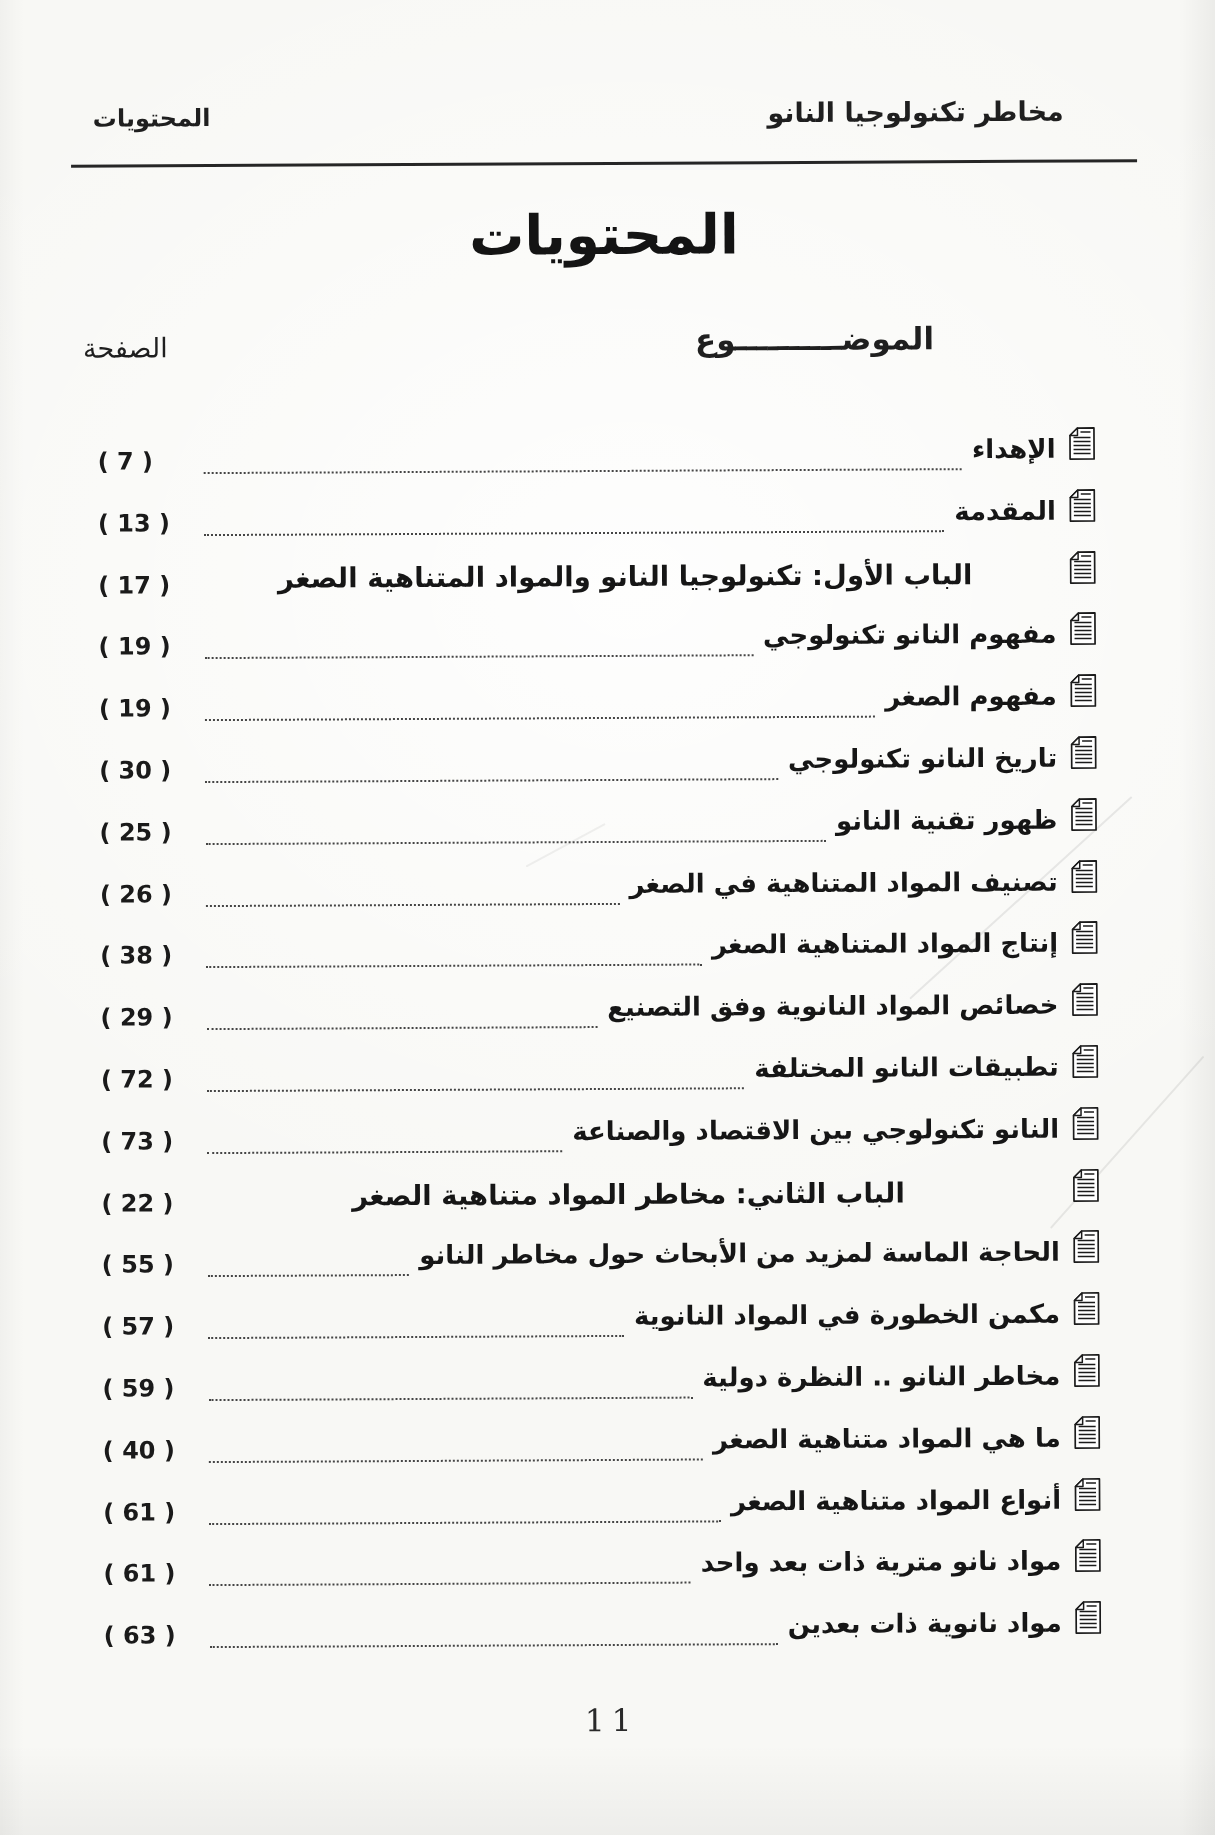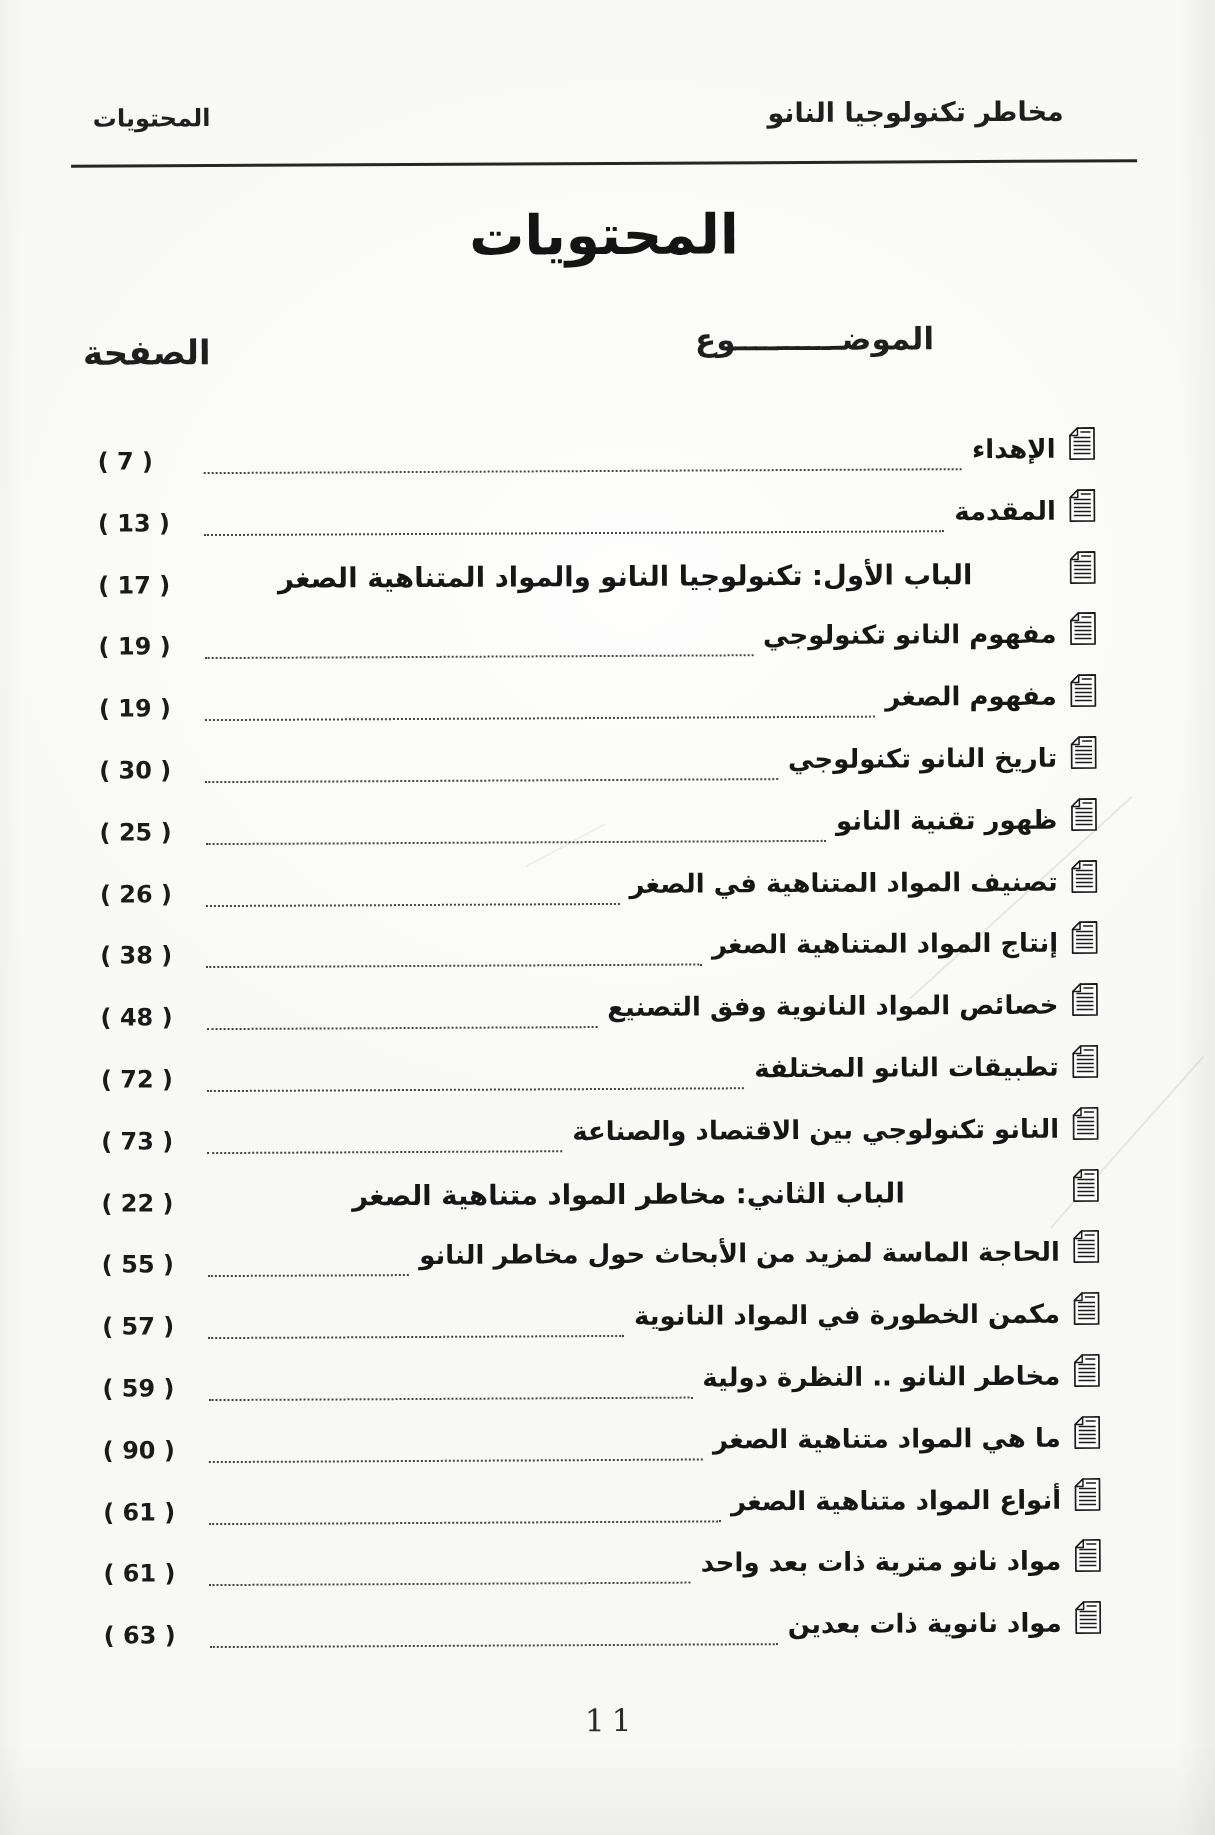--- a/index.html
+++ b/index.html
@@ -34,21 +34,21 @@
   .rh-book{position:absolute;right:72px;top:6px;font-size:27px;font-weight:700;letter-spacing:0;}
   .rh-section{position:absolute;left:22px;top:10px;font-size:24px;font-weight:700;}
   .header-rule{position:absolute;top:162px;left:75px;width:1066px;height:3px;background:#262626;}
 
   
   .main-title{position:absolute;top:203px;left:0;width:100%;text-align:center;
     font-size:55px;font-weight:800;color:#141414;}
 
   
   .col-subject{position:absolute;top:322px;right:278px;font-size:31px;font-weight:800;}
-  .col-page{position:absolute;top:330px;left:86px;font-size:34px;font-weight:700;}
+  .col-page{position:absolute;top:330px;left:86px;font-size:27px;font-weight:400;}
 
   
   .toc{position:absolute;top:424px;right:117px;left:100px;}
   .toc-row{display:flex;align-items:flex-start;height:61.8px;}
   .row-icon{width:27px;height:34px;flex:none;margin-top:5px;margin-left:13px;}
   .row-icon svg{display:block;width:27px;height:34px;}
   .row-title{font-size:26px;font-weight:700;margin-top:12px;white-space:nowrap;color:#161616;}
   .row-dots{flex:1;height:34px;border-bottom:2.5px dotted #454545;margin:0 10px;min-width:14px;margin-top:12px;}
   .row-page{flex:none;width:96px;margin-top:21px;font-size:24px;font-weight:700;
     text-align:left;direction:ltr;white-space:nowrap;color:#1a1a1a;}
@@ -241,21 +241,21 @@
         <line x1="12" y1="5.5" x2="22" y2="5.5" stroke="#1b1b1b" stroke-width="1.5"></line>
         <line x1="5" y1="11" x2="22" y2="11" stroke="#1b1b1b" stroke-width="1.5"></line>
         <line x1="5" y1="15" x2="22" y2="15" stroke="#1b1b1b" stroke-width="1.5"></line>
         <line x1="5" y1="19" x2="22" y2="19" stroke="#1b1b1b" stroke-width="1.5"></line>
         <line x1="5" y1="23" x2="22" y2="23" stroke="#1b1b1b" stroke-width="1.5"></line>
         <line x1="5" y1="27" x2="22" y2="27" stroke="#1b1b1b" stroke-width="1.5"></line>
       </svg>
     </span>
     <span class="row-title">خصائص المواد النانوية وفق التصنيع</span>
     <span class="row-dots"></span>
-    <span class="row-page">( 48 )</span>
+    <span class="row-page">( 29 )</span>
   </div>
         <div class="toc-row">
     <span class="row-icon">
       <svg viewBox="0 0 27 34" xmlns="http://www.w3.org/2000/svg">
         <path d="M9 1.5 H25.5 V32.5 H1.5 V9 Z" fill="#ffffff" stroke="#1b1b1b" stroke-width="1.7" stroke-linejoin="round"></path>
         <path d="M9 1.5 V9 H1.5 Z" fill="#ffffff" stroke="#1b1b1b" stroke-width="1.5" stroke-linejoin="round"></path>
         <line x1="12" y1="5.5" x2="22" y2="5.5" stroke="#1b1b1b" stroke-width="1.5"></line>
         <line x1="5" y1="11" x2="22" y2="11" stroke="#1b1b1b" stroke-width="1.5"></line>
         <line x1="5" y1="15" x2="22" y2="15" stroke="#1b1b1b" stroke-width="1.5"></line>
         <line x1="5" y1="19" x2="22" y2="19" stroke="#1b1b1b" stroke-width="1.5"></line>
@@ -360,21 +360,21 @@
         <line x1="12" y1="5.5" x2="22" y2="5.5" stroke="#1b1b1b" stroke-width="1.5"></line>
         <line x1="5" y1="11" x2="22" y2="11" stroke="#1b1b1b" stroke-width="1.5"></line>
         <line x1="5" y1="15" x2="22" y2="15" stroke="#1b1b1b" stroke-width="1.5"></line>
         <line x1="5" y1="19" x2="22" y2="19" stroke="#1b1b1b" stroke-width="1.5"></line>
         <line x1="5" y1="23" x2="22" y2="23" stroke="#1b1b1b" stroke-width="1.5"></line>
         <line x1="5" y1="27" x2="22" y2="27" stroke="#1b1b1b" stroke-width="1.5"></line>
       </svg>
     </span>
     <span class="row-title">ما هي المواد متناهية الصغر</span>
     <span class="row-dots"></span>
-    <span class="row-page">( 90 )</span>
+    <span class="row-page">( 40 )</span>
   </div>
         <div class="toc-row">
     <span class="row-icon">
       <svg viewBox="0 0 27 34" xmlns="http://www.w3.org/2000/svg">
         <path d="M9 1.5 H25.5 V32.5 H1.5 V9 Z" fill="#ffffff" stroke="#1b1b1b" stroke-width="1.7" stroke-linejoin="round"></path>
         <path d="M9 1.5 V9 H1.5 Z" fill="#ffffff" stroke="#1b1b1b" stroke-width="1.5" stroke-linejoin="round"></path>
         <line x1="12" y1="5.5" x2="22" y2="5.5" stroke="#1b1b1b" stroke-width="1.5"></line>
         <line x1="5" y1="11" x2="22" y2="11" stroke="#1b1b1b" stroke-width="1.5"></line>
         <line x1="5" y1="15" x2="22" y2="15" stroke="#1b1b1b" stroke-width="1.5"></line>
         <line x1="5" y1="19" x2="22" y2="19" stroke="#1b1b1b" stroke-width="1.5"></line>

